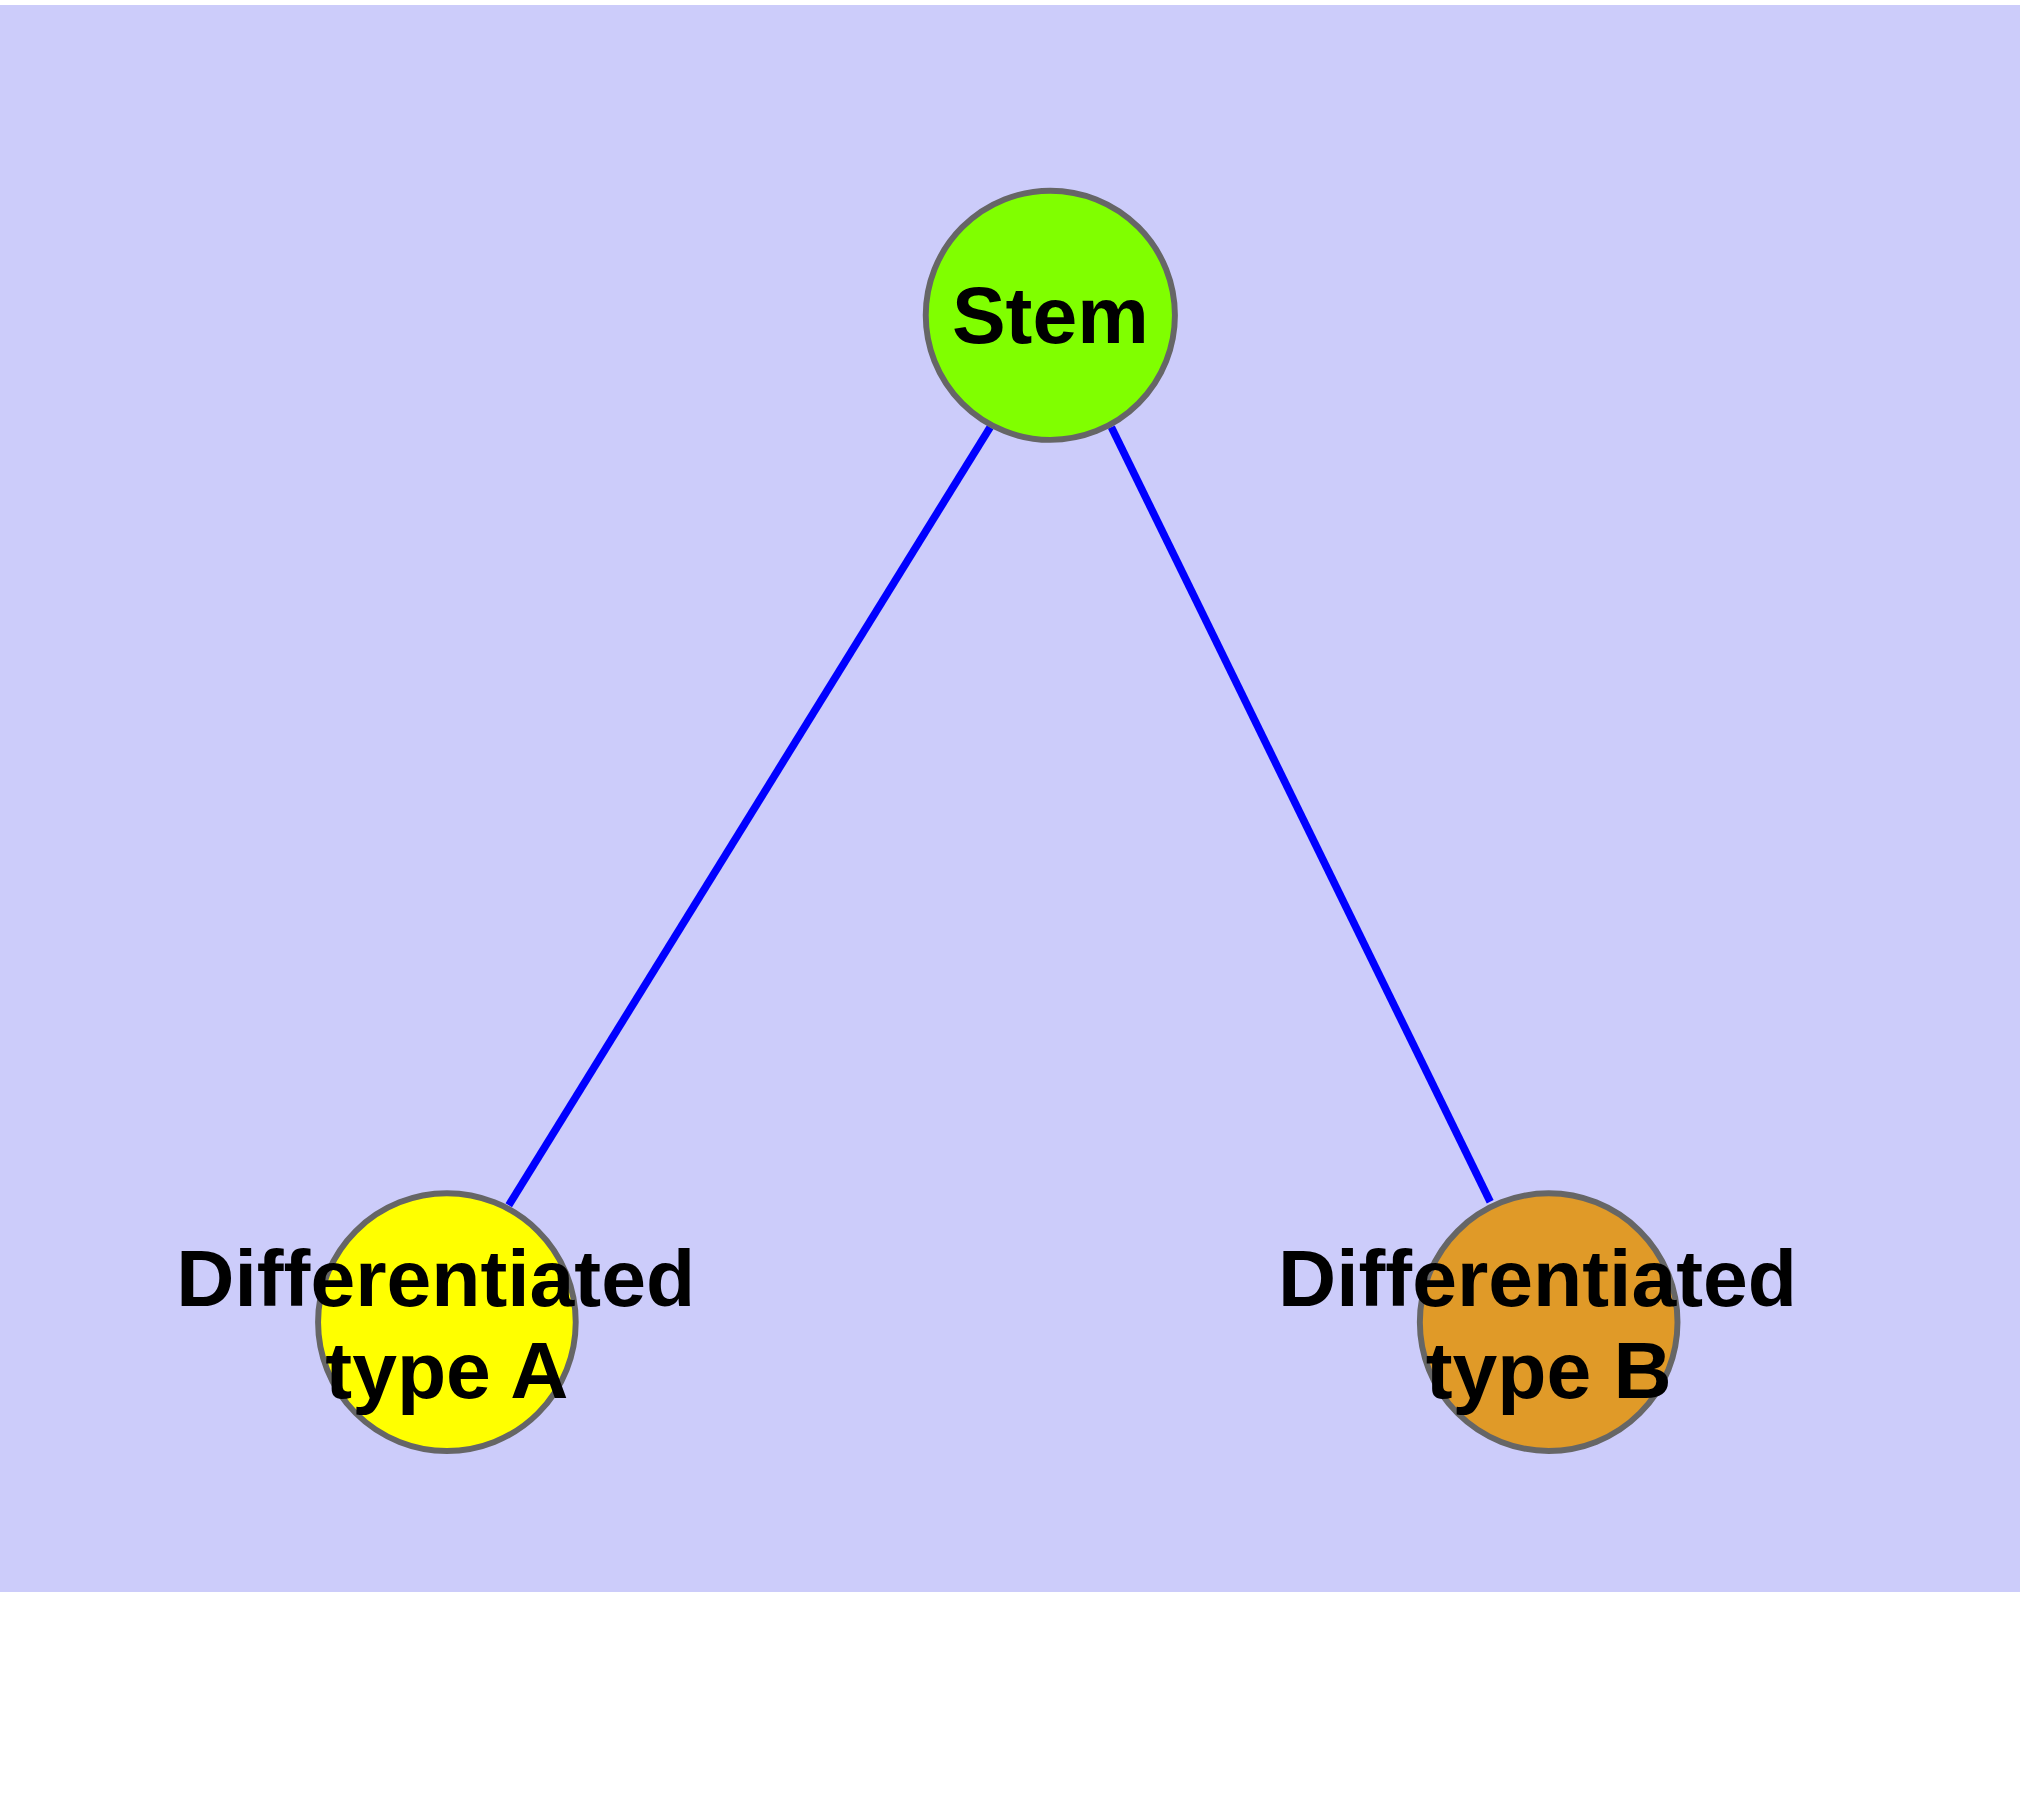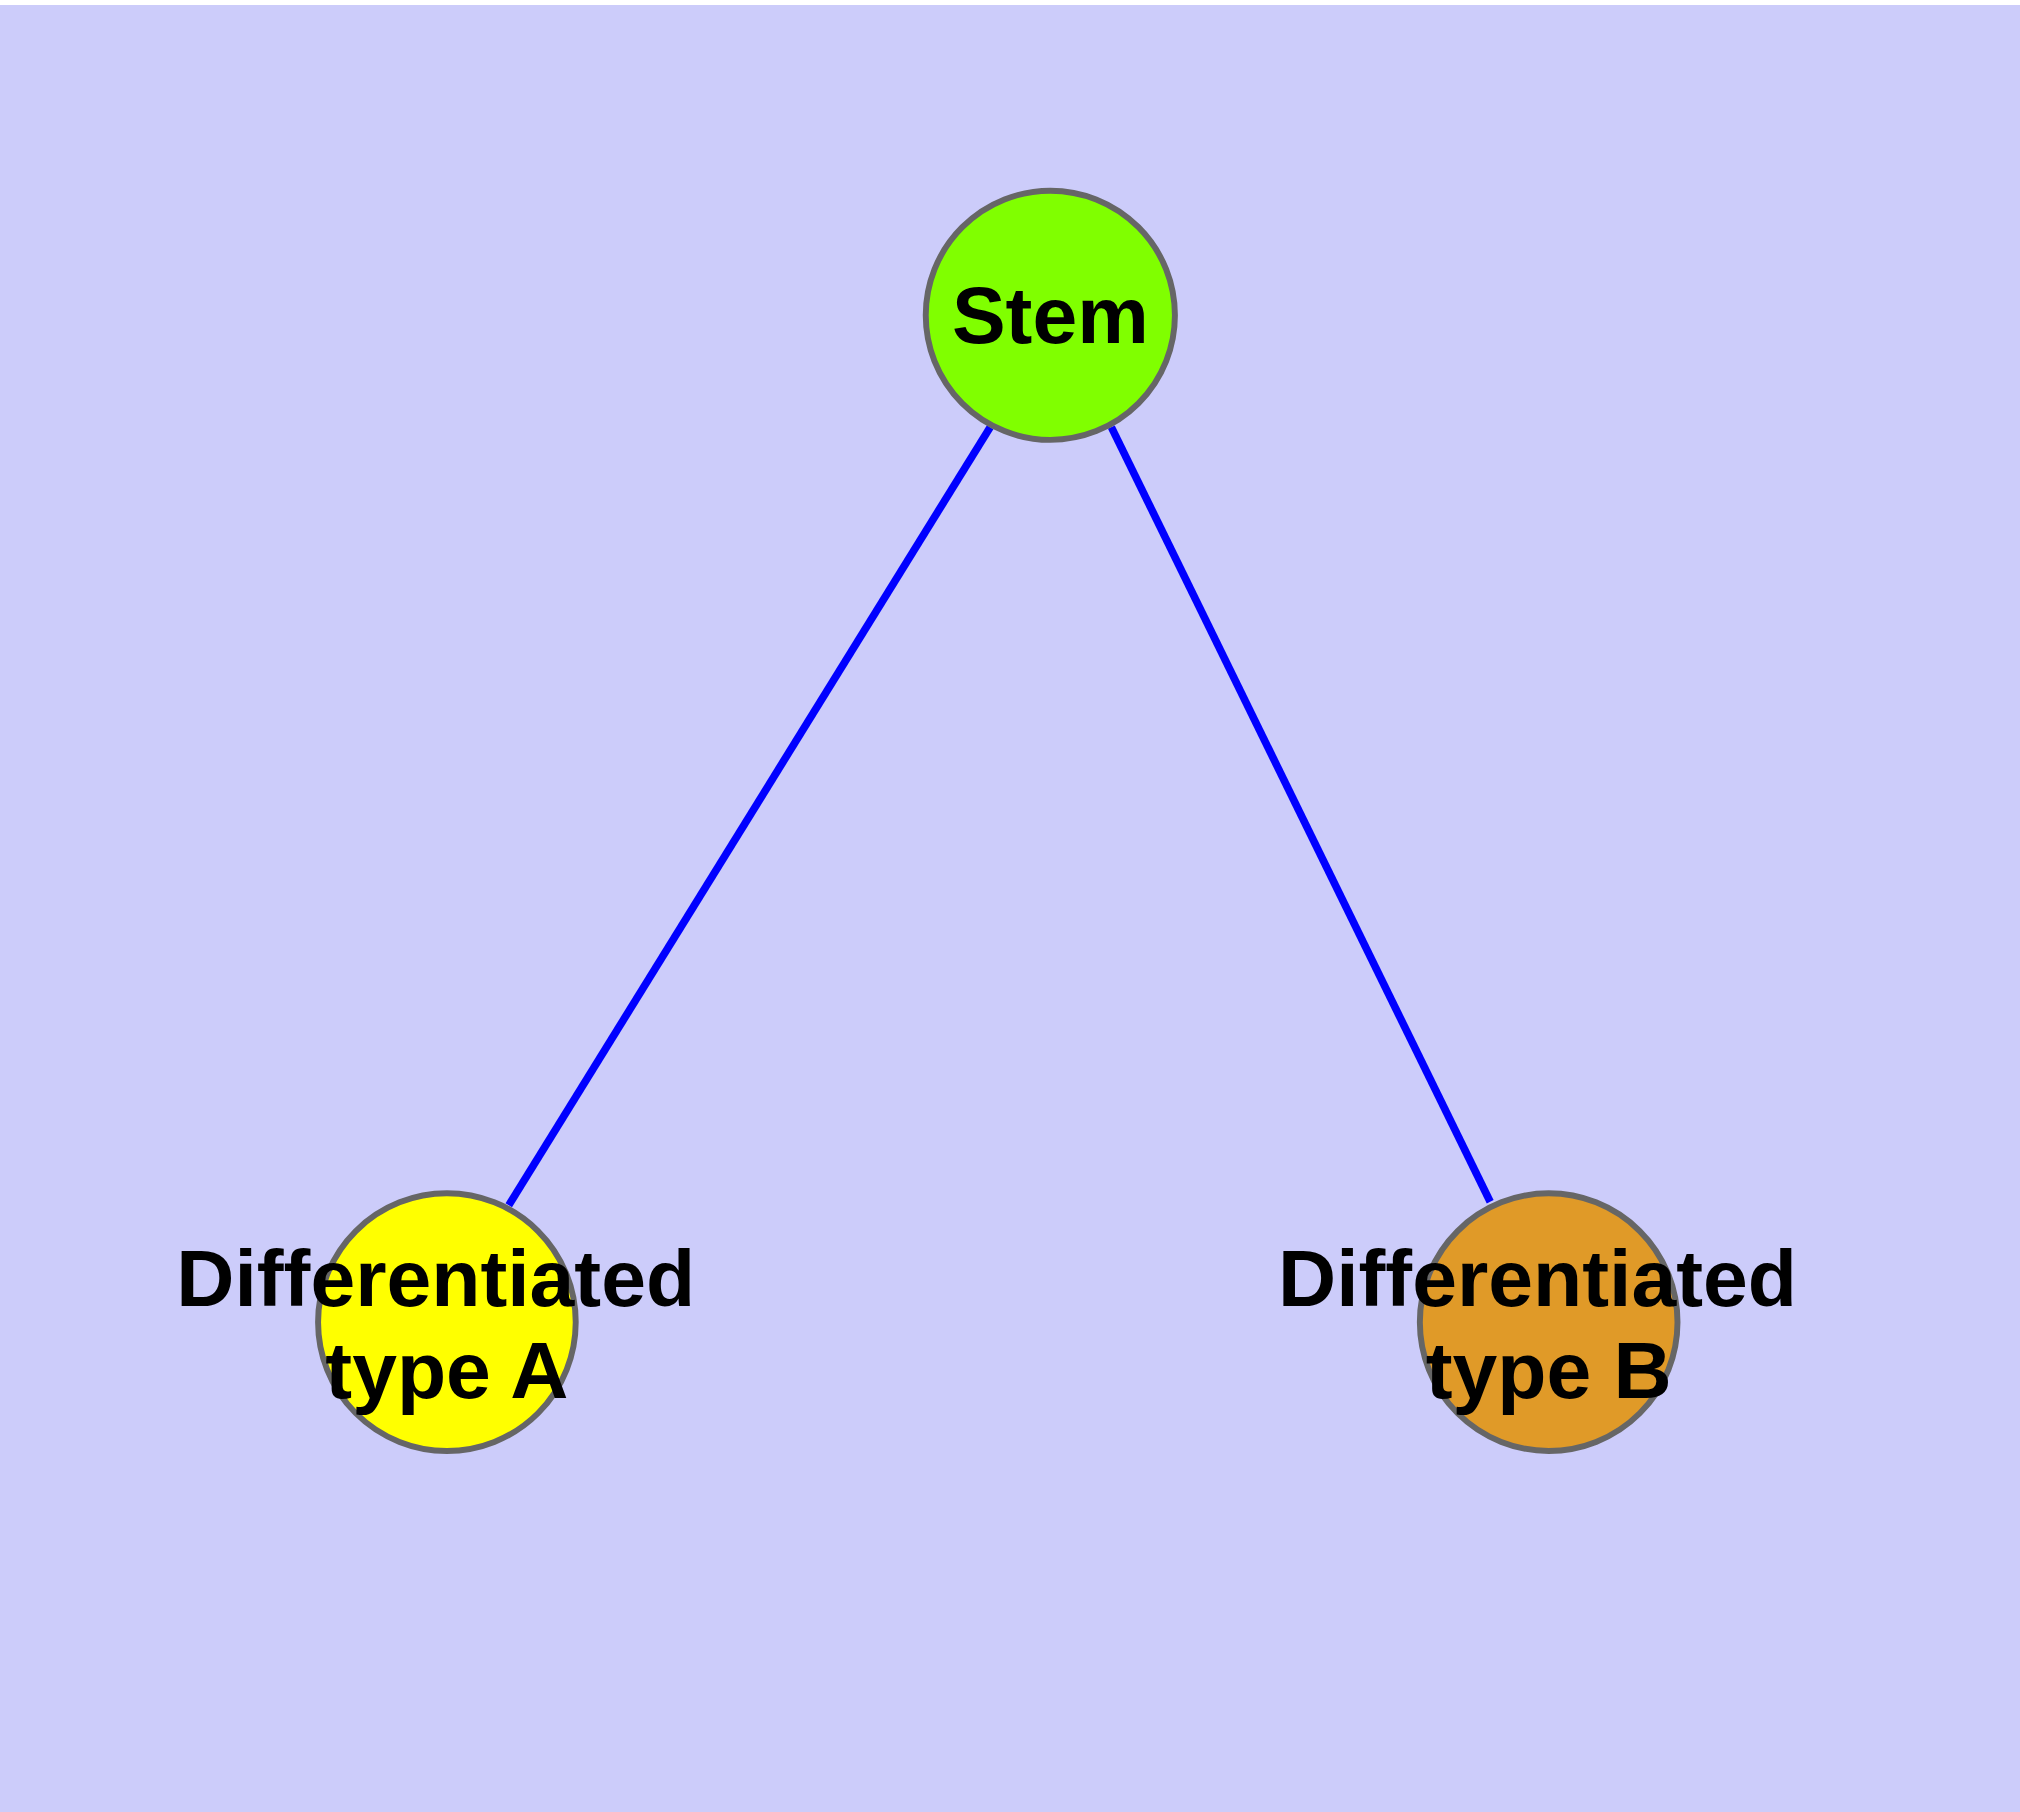--- a/index.html
+++ b/index.html
@@ -3,21 +3,21 @@
 <meta charset="utf-8">
 <style>
   html, body {
     margin: 0;
     padding: 0;
     background: #ffffff;
   }
   #canvas {
     position: relative;
     width: 2021px;
-    height: 1812px;
+    height: 1592px;
     overflow: hidden;
     background: #ffffff;
     font-family: "Liberation Sans", sans-serif;
   }
   #plot-background {
     position: absolute;
     left: 0;
     top: 5.1px;
     width: 2021px;
     height: 1807px;

